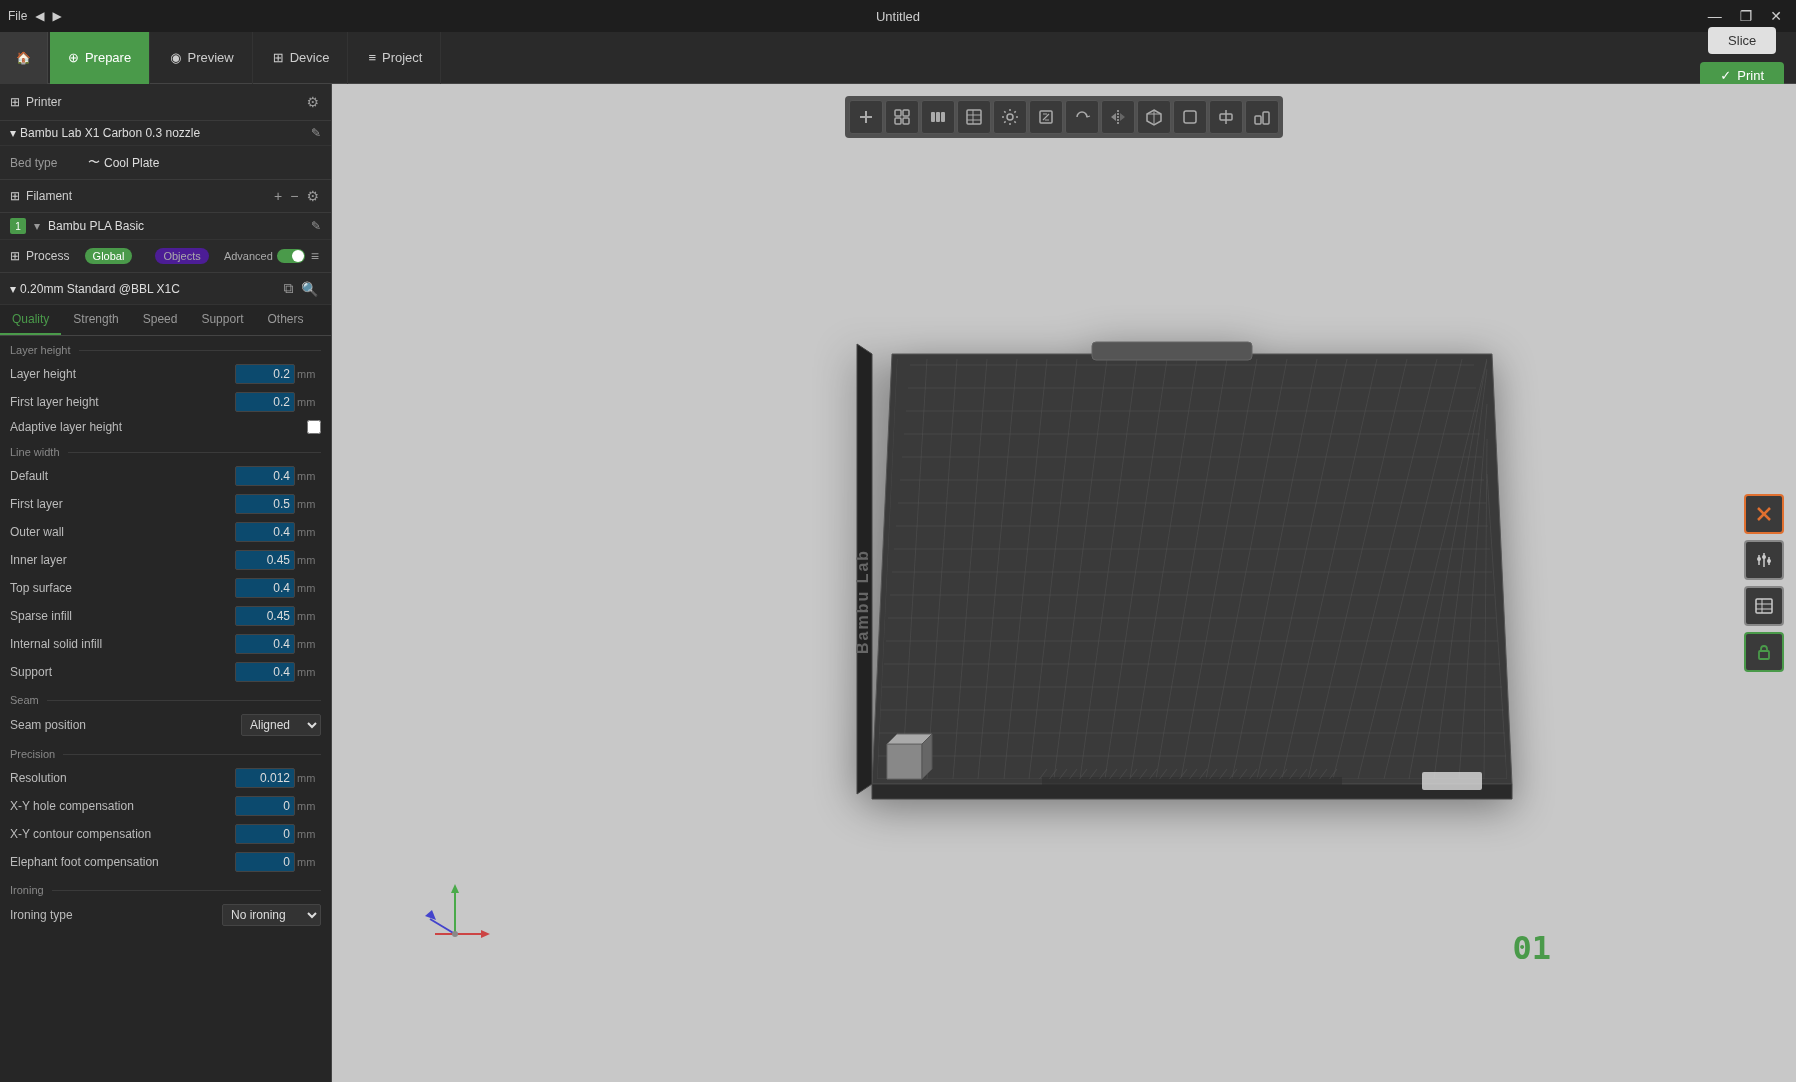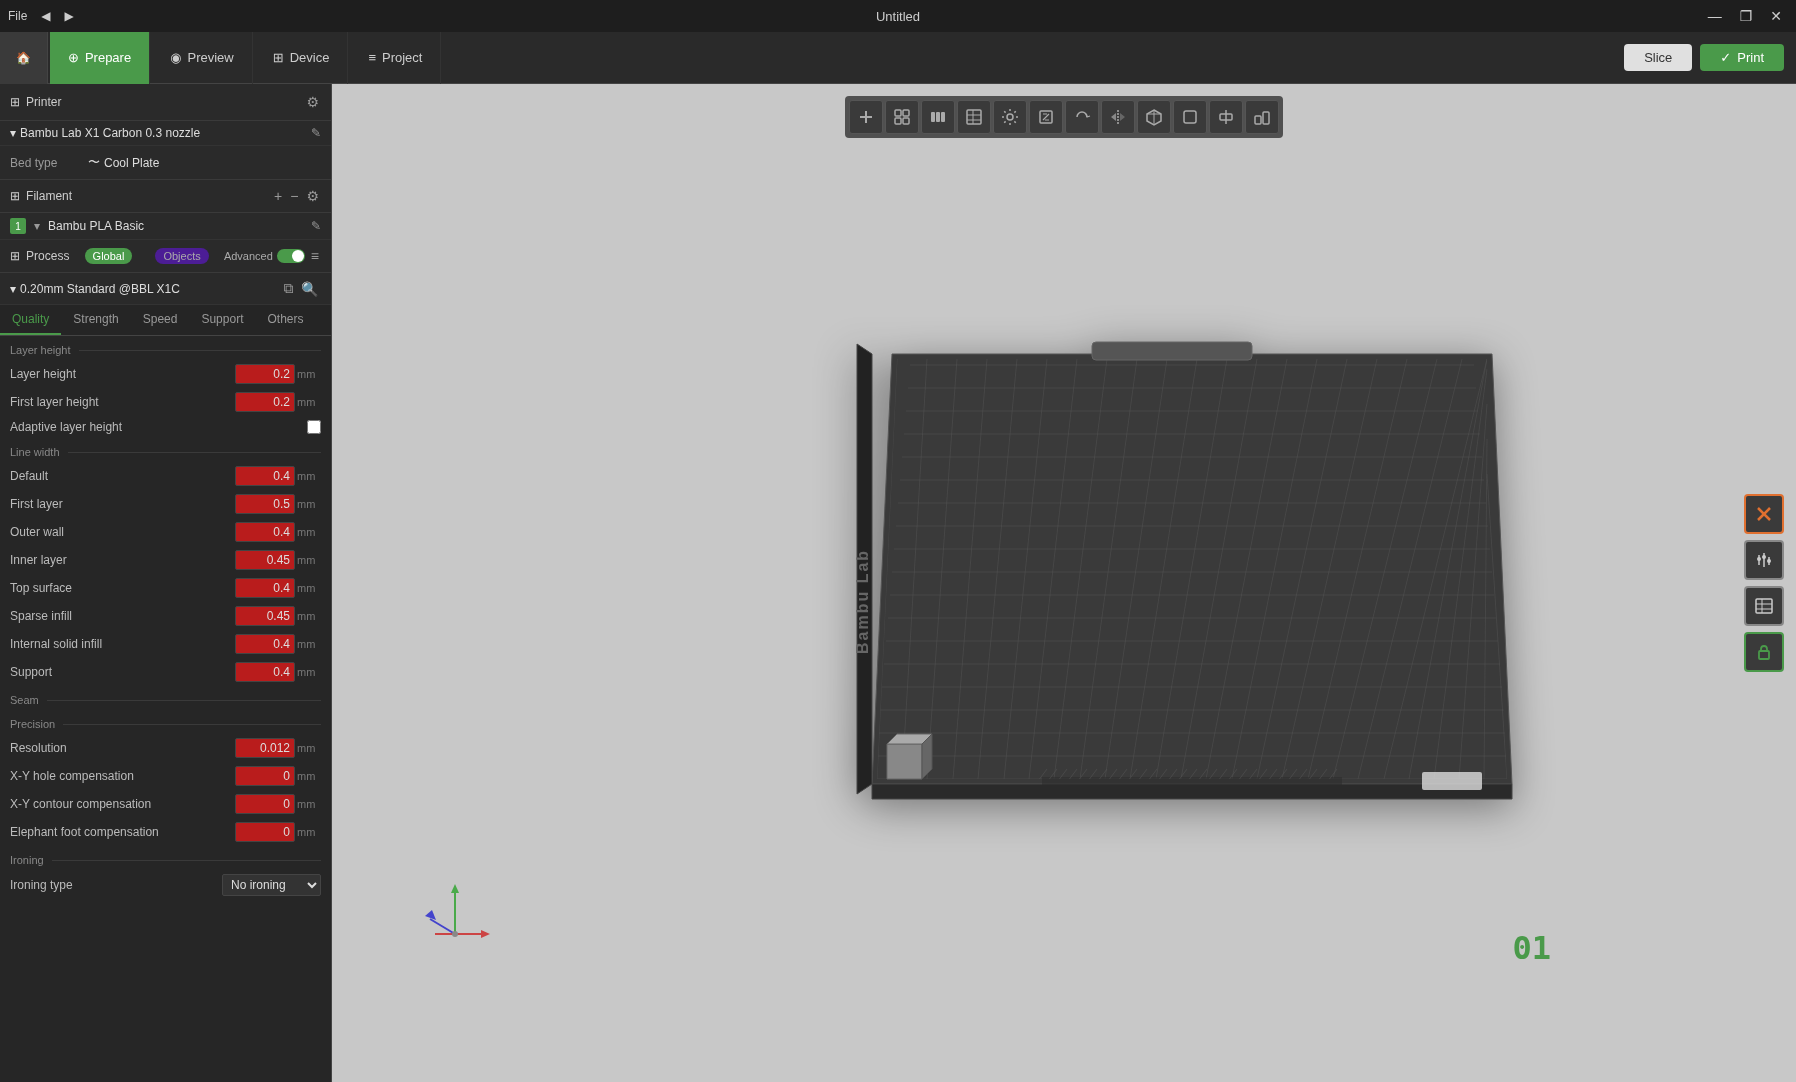--- a/index.html
+++ b/index.html
@@ -1,31 +1,31 @@
 <!DOCTYPE html>
 <html><head>
   <meta charset="utf-8">
   <style>
     * { box-sizing: border-box; margin: 0; padding: 0; }
     body { font-family: 'Segoe UI', Arial, sans-serif; font-size: 12px; background: #d0d0d0; color: #e0e0e0; width: 1796px; height: 1082px; overflow: hidden; display: flex; flex-direction: column; }
 
     
     #titlebar { height: 32px; background: #1e1e1e; display: flex; align-items: center; justify-content: space-between; padding: 0 8px; color: #ccc; flex-shrink: 0; }
-    #titlebar-left { display: flex; gap: 14px; }
+    #titlebar-left { display: flex; gap: 8px; }
     #titlebar-center { position: absolute; left: 50%; transform: translateX(-50%); font-size: 13px; color: #ccc; }
     #titlebar-right { display: flex; align-items: center; gap: 6px; }
     .title-icon { font-size: 12px; color: #ccc; cursor: pointer; }
     .win-btn { background: none; border: none; color: #ccc; font-size: 14px; cursor: pointer; padding: 2px 6px; }
 
     
     #toolbar { height: 52px; background: #2a2a2a; display: flex; align-items: center; gap: 2px; border-bottom: 1px solid #444; flex-shrink: 0; }
     .toolbar-home { width: 48px; height: 52px; background: #3a3a3a; display: flex; align-items: center; justify-content: center; cursor: pointer; border-right: 1px solid #444; }
     .toolbar-tab { height: 52px; padding: 0 18px; display: flex; align-items: center; gap: 6px; cursor: pointer; font-size: 13px; color: #ccc; border-right: 1px solid #333; }
     .toolbar-tab.active { background: #4a9a4a; color: white; }
-    .toolbar-right { margin-left: auto; display: flex; align-items: center; gap: 8px; padding-right: 12px; }
+    .toolbar-right { margin-left: auto; display: flex; align-items: center; gap: 8px; padding-right: 12px; flex-direction: column; }
     .slice-btn { background: #e0e0e0; color: #333; border: none; padding: 6px 20px; border-radius: 4px; cursor: pointer; font-size: 13px; }
     .print-btn { background: #4a9a4a; color: white; border: none; padding: 6px 20px; border-radius: 4px; cursor: pointer; font-size: 13px; display: flex; align-items: center; gap: 6px; }
 
     
     #main { display: flex; flex: 1; overflow: hidden; }
 
     
     #left-panel { width: 332px; background: #2a2a2a; display: flex; flex-direction: column; border-right: 1px solid #444; flex-shrink: 0; }
 
     
@@ -72,21 +72,21 @@
     .settings-content { flex: 1; overflow-y: auto; background: #262626; }
     .settings-content::-webkit-scrollbar { width: 6px; }
     .settings-content::-webkit-scrollbar-track { background: #1a1a1a; }
     .settings-content::-webkit-scrollbar-thumb { background: #555; border-radius: 3px; }
 
     .settings-group-title { padding: 8px 10px 4px; color: #888; font-size: 11px; display: flex; align-items: center; gap: 8px; }
     .settings-group-title::after { content: ''; flex: 1; height: 1px; background: #3a3a3a; }
 
     .setting-row { display: flex; align-items: center; padding: 4px 10px; }
     .setting-label { flex: 1; color: #bbb; font-size: 12px; }
-    .setting-input { width: 60px; background: #b91c1c; border: 1px solid #444; color: #ddd; font-size: 12px; padding: 2px 4px; text-align: right; border-radius: 2px; }
+    .setting-input { width: 60px; background: #0c4a6e; border: 1px solid #444; color: #ddd; font-size: 12px; padding: 2px 4px; text-align: right; border-radius: 2px; }
     .setting-unit { width: 24px; color: #777; font-size: 11px; margin-left: 2px; }
     .setting-checkbox { width: 14px; height: 14px; cursor: pointer; }
     .setting-select { background: #333; border: 1px solid #444; color: #ddd; font-size: 12px; padding: 2px 4px; border-radius: 2px; min-width: 80px; }
 
     
     #viewport { flex: 1; background: #c8c8c8; position: relative; overflow: hidden; }
 
     
     #viewport-toolbar { position: absolute; top: 12px; left: 50%; transform: translateX(-50%); display: flex; gap: 2px; background: rgba(50,50,50,0.8); padding: 4px; border-radius: 4px; }
     .vp-btn { width: 34px; height: 34px; background: #3a3a3a; border: 1px solid #555; color: #ccc; display: flex; align-items: center; justify-content: center; cursor: pointer; border-radius: 3px; font-size: 14px; }
@@ -310,20 +310,28 @@
       <div class="setting-row">
         <span class="setting-label">Support</span>
         <input class="setting-input" type="text" value="0.4" style="">
         <span class="setting-unit">mm</span>
       </div>
 
       <div class="settings-group-title">
         <span>Seam</span>
       </div>
 
+      <div class="setting-row">
+        <span class="setting-label">Seam position</span>
+        <select class="setting-select">
+          <option>Aligned</option>
+          <option>Random</option>
+          <option>Rear</option>
+        </select>
+      </div>
 
       <div class="settings-group-title">
         <span>Precision</span>
       </div>
 
       <div class="setting-row">
         <span class="setting-label">Resolution</span>
         <input class="setting-input" type="text" value="0.012" style="">
         <span class="setting-unit">mm</span>
       </div>

